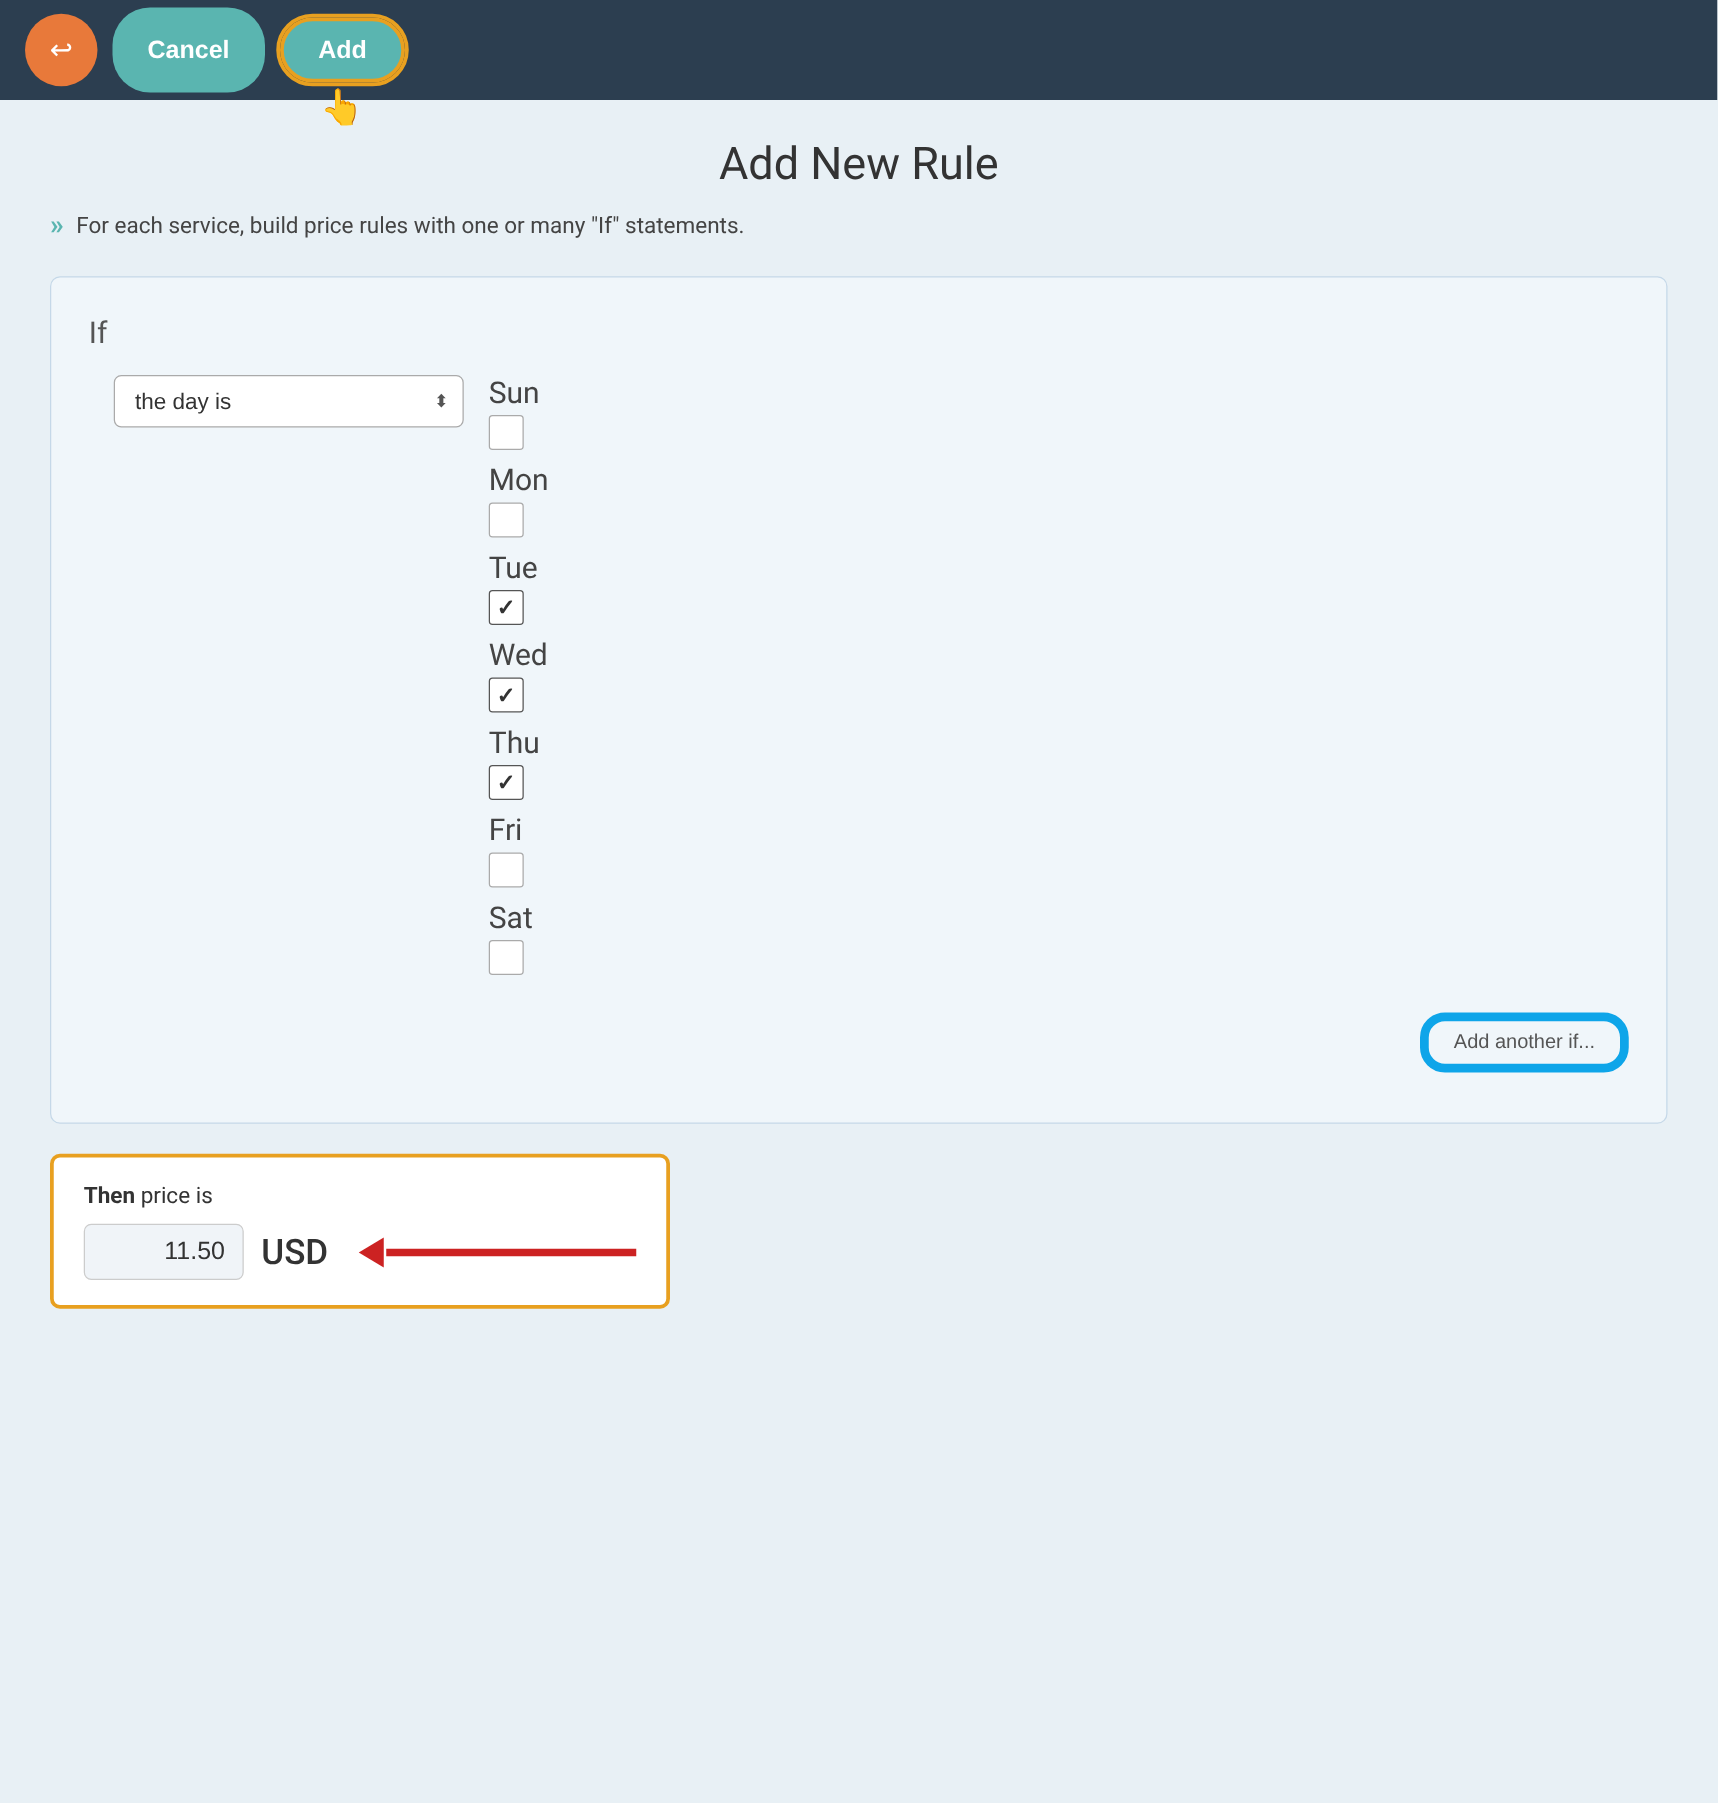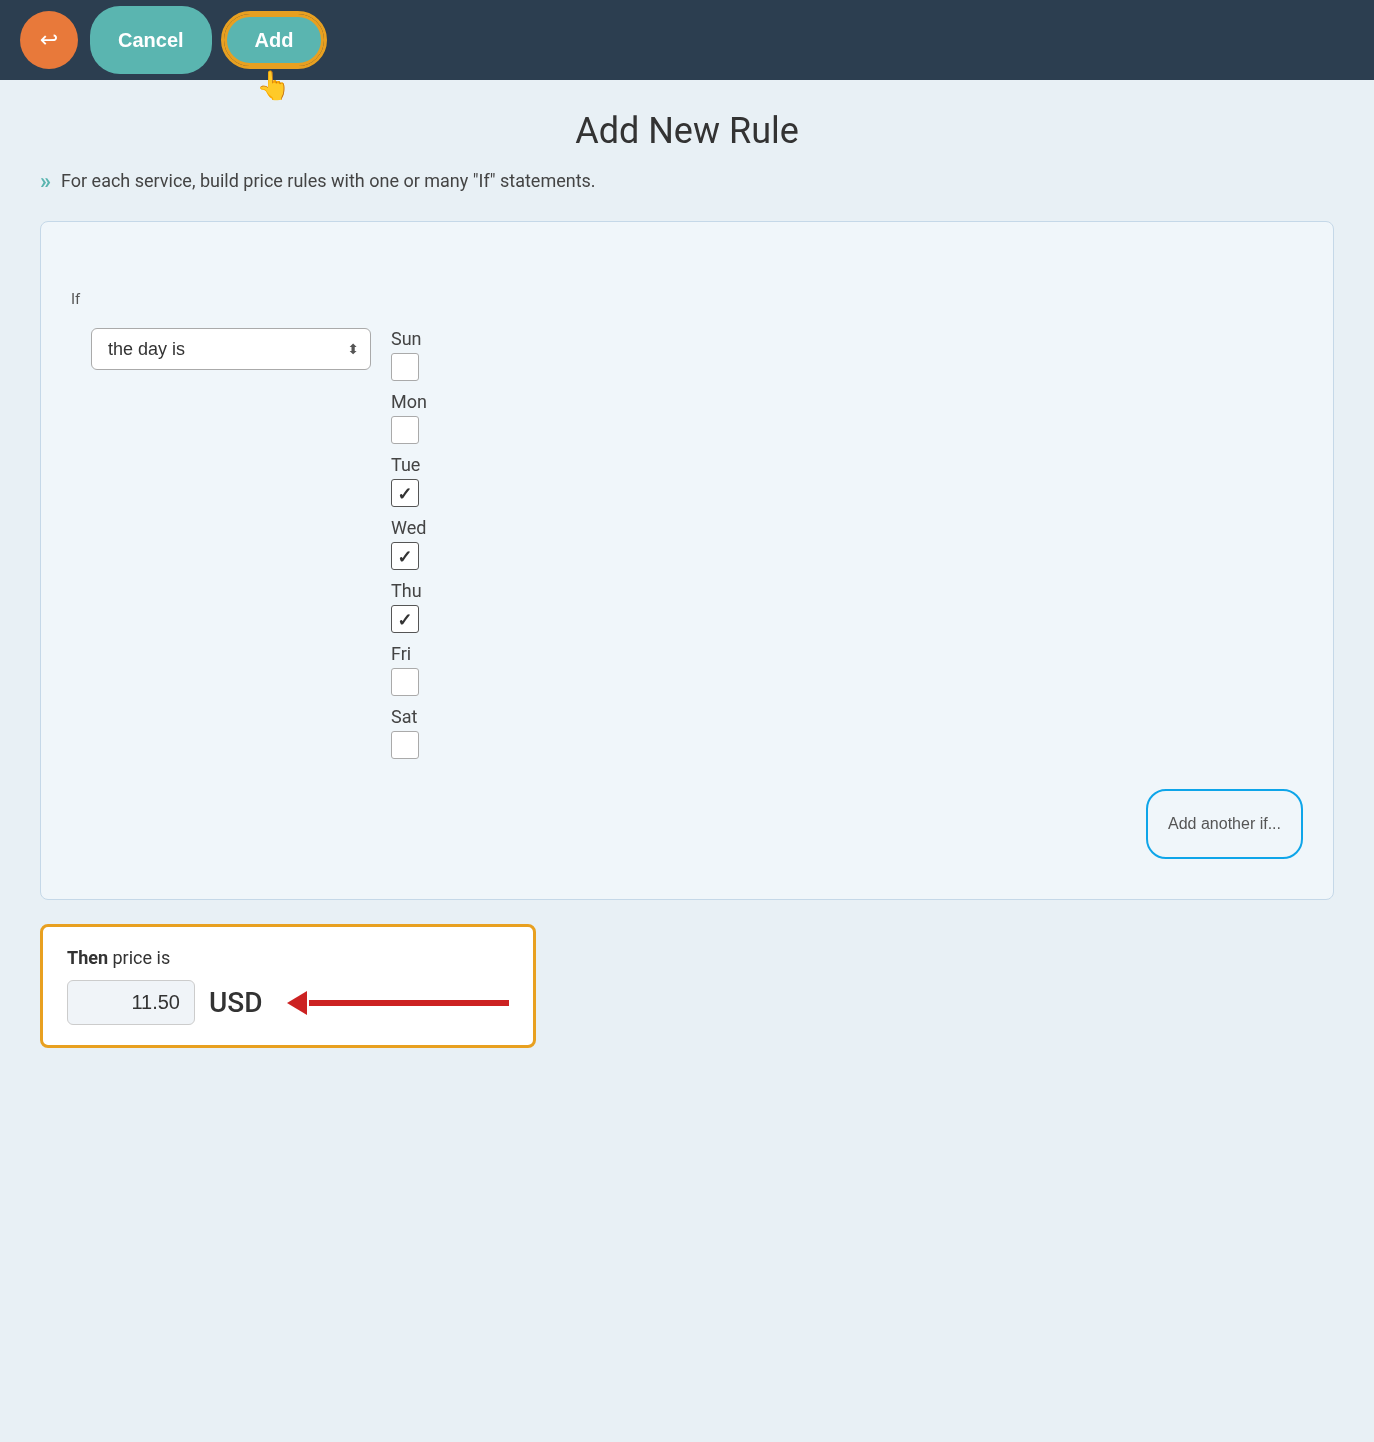--- a/index.html
+++ b/index.html
@@ -106,24 +106,23 @@
     
     .rule-card {
       background: #f0f6fa;
       border: 1px solid #c5d8e8;
       border-radius: 8px;
       padding: 30px 30px 40px 30px;
       margin-bottom: 24px;
     }
 
     .if-label {
-      font-size: 15px;
+      font-size: 24px;
       color: #555;
       margin-bottom: 20px;
-      margin-top: 38px;
     }
 
     .condition-row {
       display: flex;
       align-items: flex-start;
       gap: 20px;
       margin-left: 20px;
     }
 
     
@@ -163,21 +162,21 @@
       gap: 0;
     }
 
     .day-item {
       display: flex;
       flex-direction: column;
       margin-bottom: 2px;
     }
 
     .day-label {
-      font-size: 18px;
+      font-size: 24px;
       color: #444;
       margin-bottom: 4px;
     }
 
     .day-checkbox {
       width: 28px;
       height: 28px;
       border: 1px solid #aaa;
       border-radius: 3px;
       background: white;
@@ -201,23 +200,23 @@
 
     
     .add-another-if-row {
       display: flex;
       justify-content: flex-end;
       margin-top: 20px;
     }
 
     .btn-add-another {
       background: transparent;
-      border: 2px solid #0ea5e9;
+      border: 7px solid #0ea5e9;
       border-radius: 20px;
-      padding: 24px 20px;
+      padding: 8px 20px;
       font-size: 16px;
       color: #555;
       cursor: pointer;
     }
 
     
     .then-price-section {
       border: 3px solid #e8a020;
       border-radius: 8px;
       background: white;

